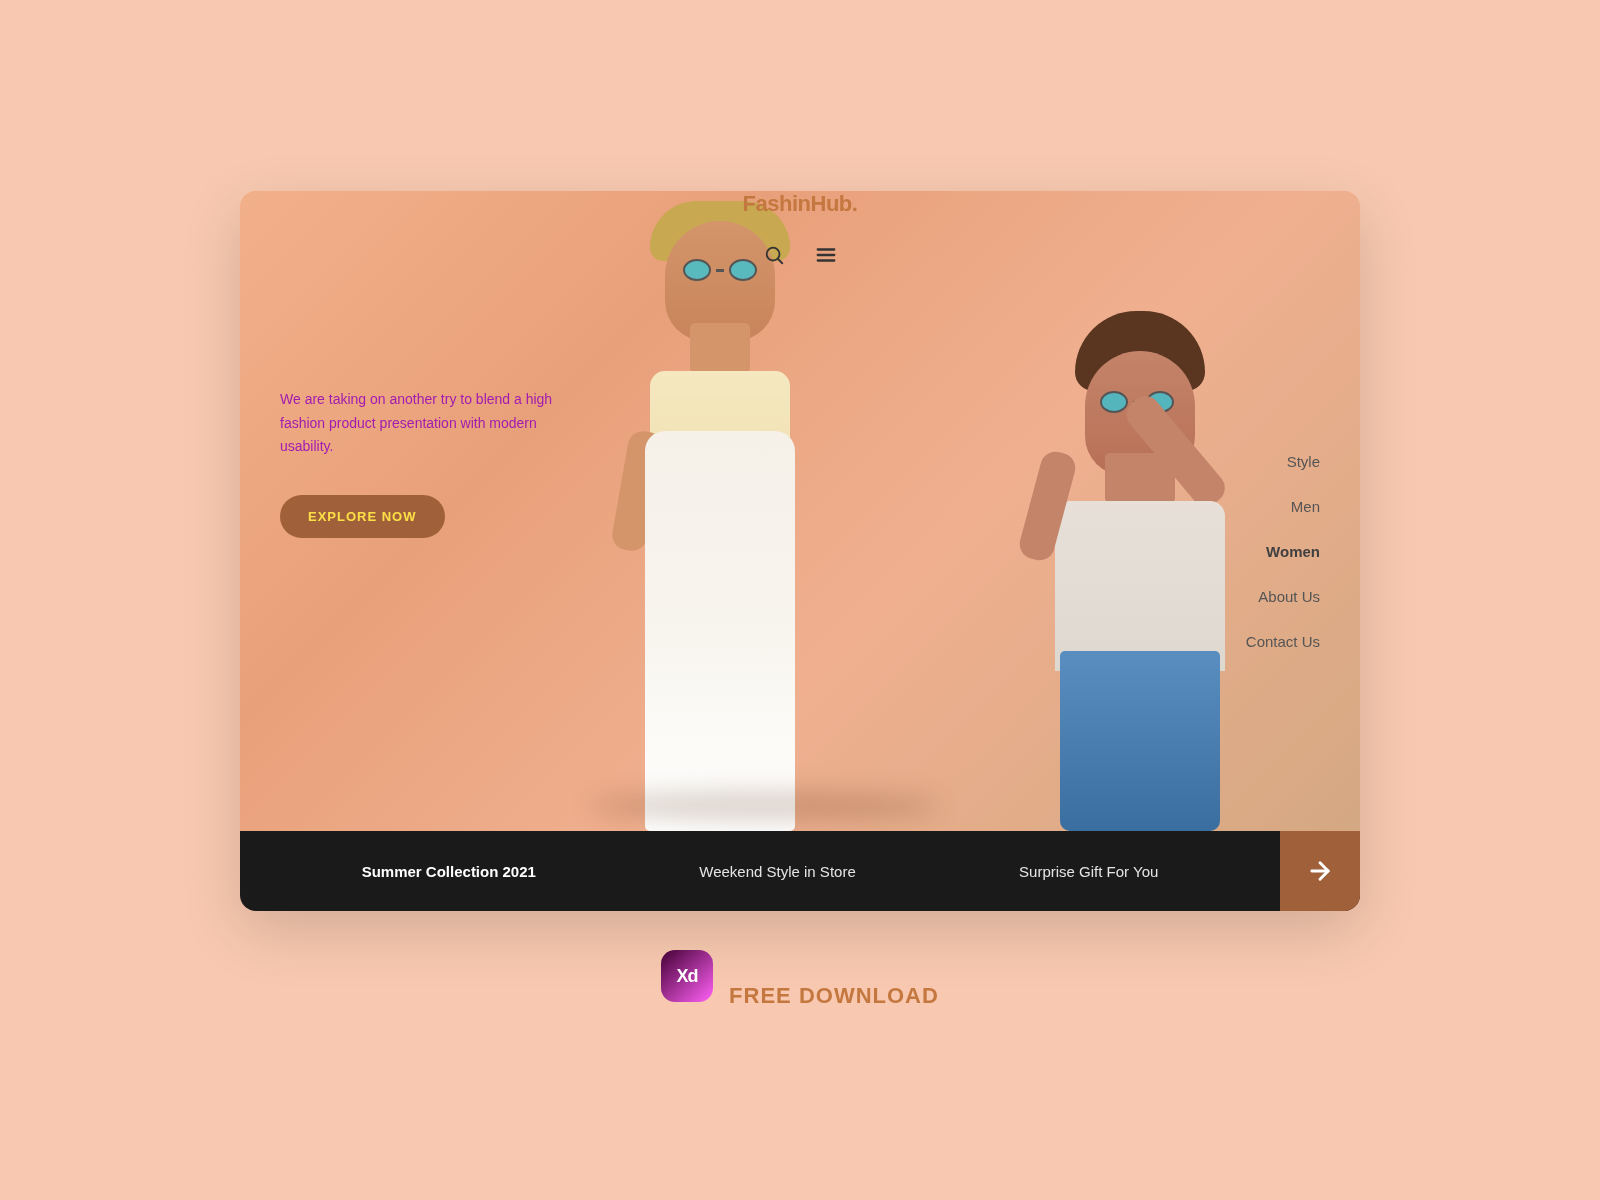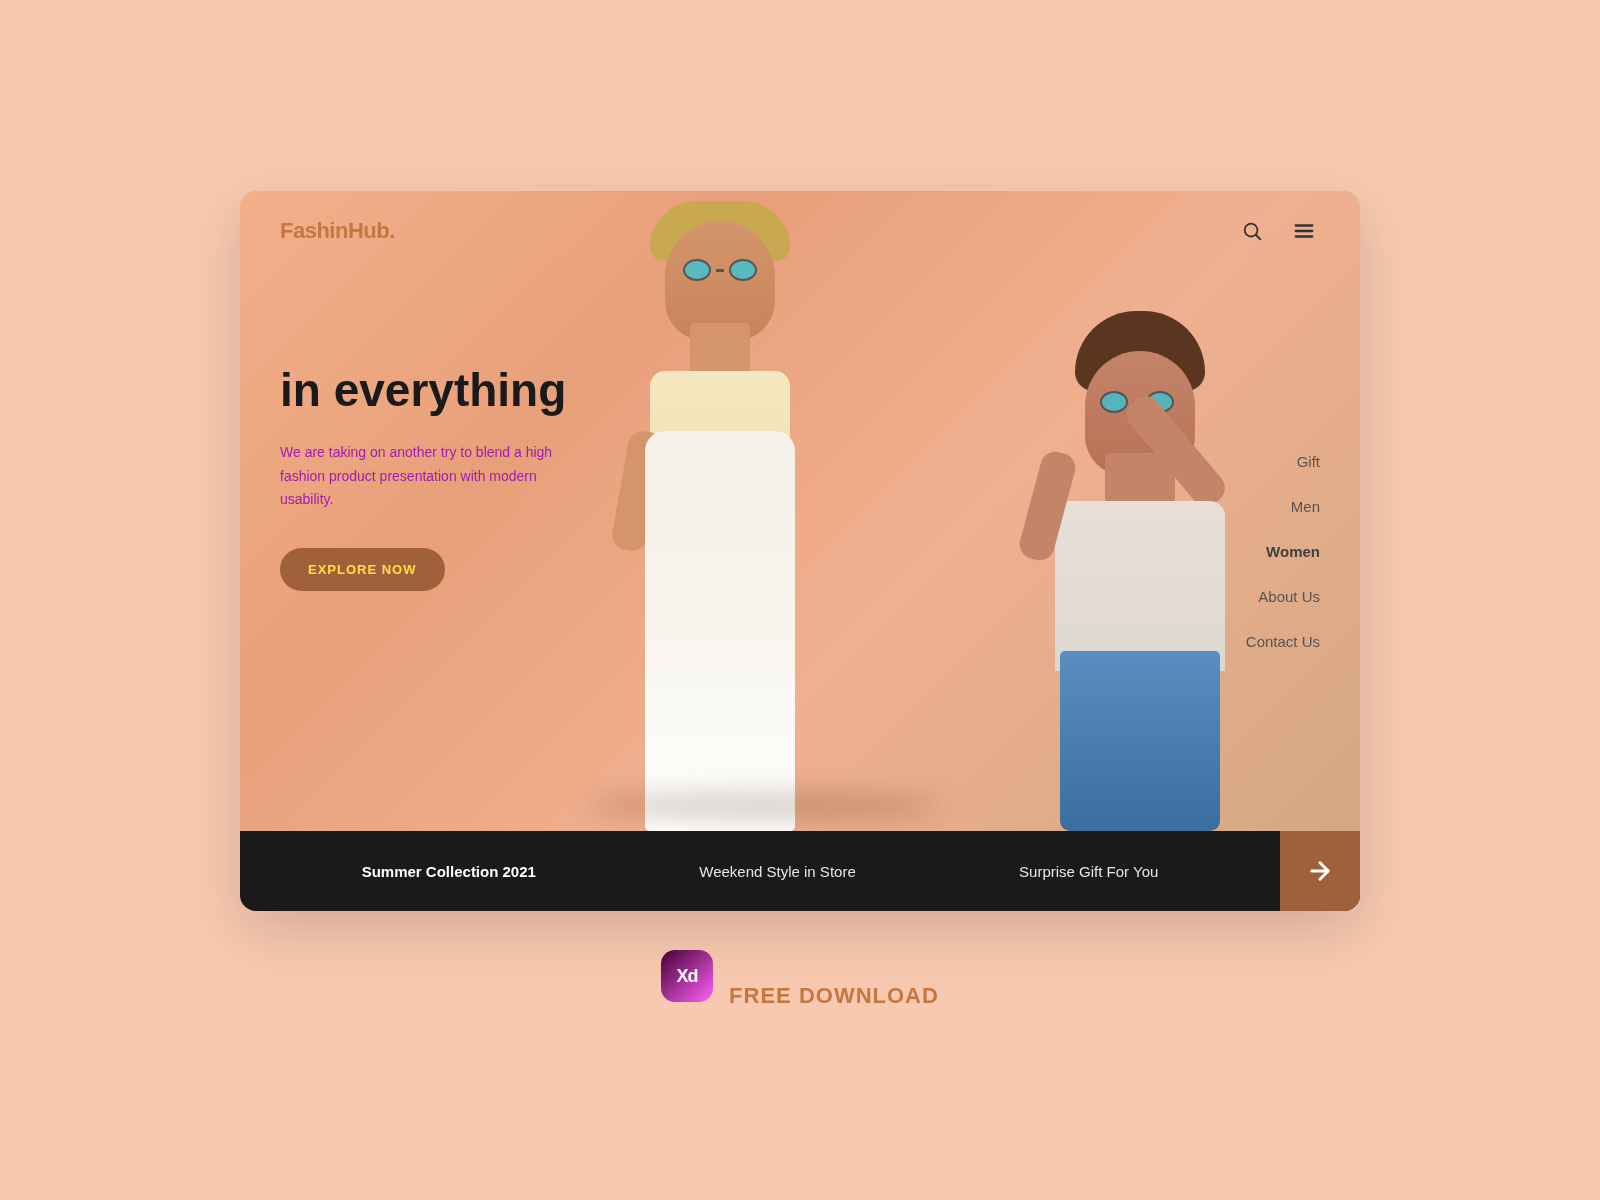--- a/index.html
+++ b/index.html
@@ -48,22 +48,23 @@
     
     .header {
       position: absolute;
       top: 0;
       left: 0;
       right: 0;
       height: 80px;
       display: flex;
       align-items: center;
       justify-content: space-between;
-      padding: 8px 40px;
+      padding: 0 40px;
       z-index: 10;
+      flex-direction: column;
     }
 
     .logo {
       font-size: 22px;
       font-weight: 700;
       color: #1a1a1a;
       letter-spacing: -0.5px;
     }
 
     .logo span {
@@ -493,31 +494,30 @@
           <svg viewBox="0 0 24 24" fill="none" stroke="#333" stroke-width="2.5" stroke-linecap="round">
             <line x1="3" y1="6" x2="21" y2="6"></line>
             <line x1="3" y1="12" x2="21" y2="12"></line>
             <line x1="3" y1="18" x2="21" y2="18"></line>
           </svg>
         </div>
       </div>
     </div>
 
     <nav class="nav-menu">
-      <a class="nav-item">Gift</a>
+      <a class="nav-item">Style</a>
       <a class="nav-item">Men</a>
       <a class="nav-item active">Women</a>
       <a class="nav-item">About Us</a>
       <a class="nav-item">Contact Us</a>
     </nav>
 
     <div class="hero-content">
       <h1 class="hero-title">
         <br>
-        <span>in everything</span>
       </h1>
       <p class="hero-subtitle">We are taking on another try to blend a high fashion product presentation with modern usability.</p>
       <button class="explore-btn">EXPLORE NOW</button>
     </div>
 
     <div class="bottom-bar">
       <div class="bottom-bar-items">
         <span class="bottom-item active">Summer Collection 2021</span>
         <span class="bottom-item">Weekend Style in Store</span>
         <span class="bottom-item">Surprise Gift For You</span>

